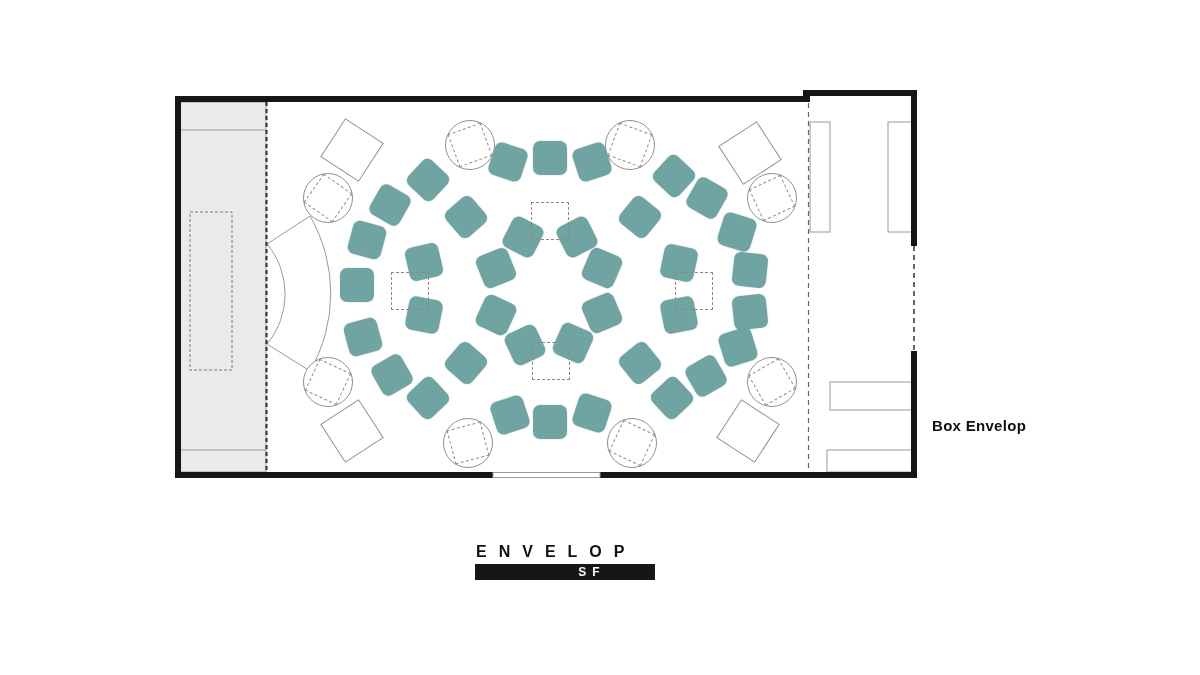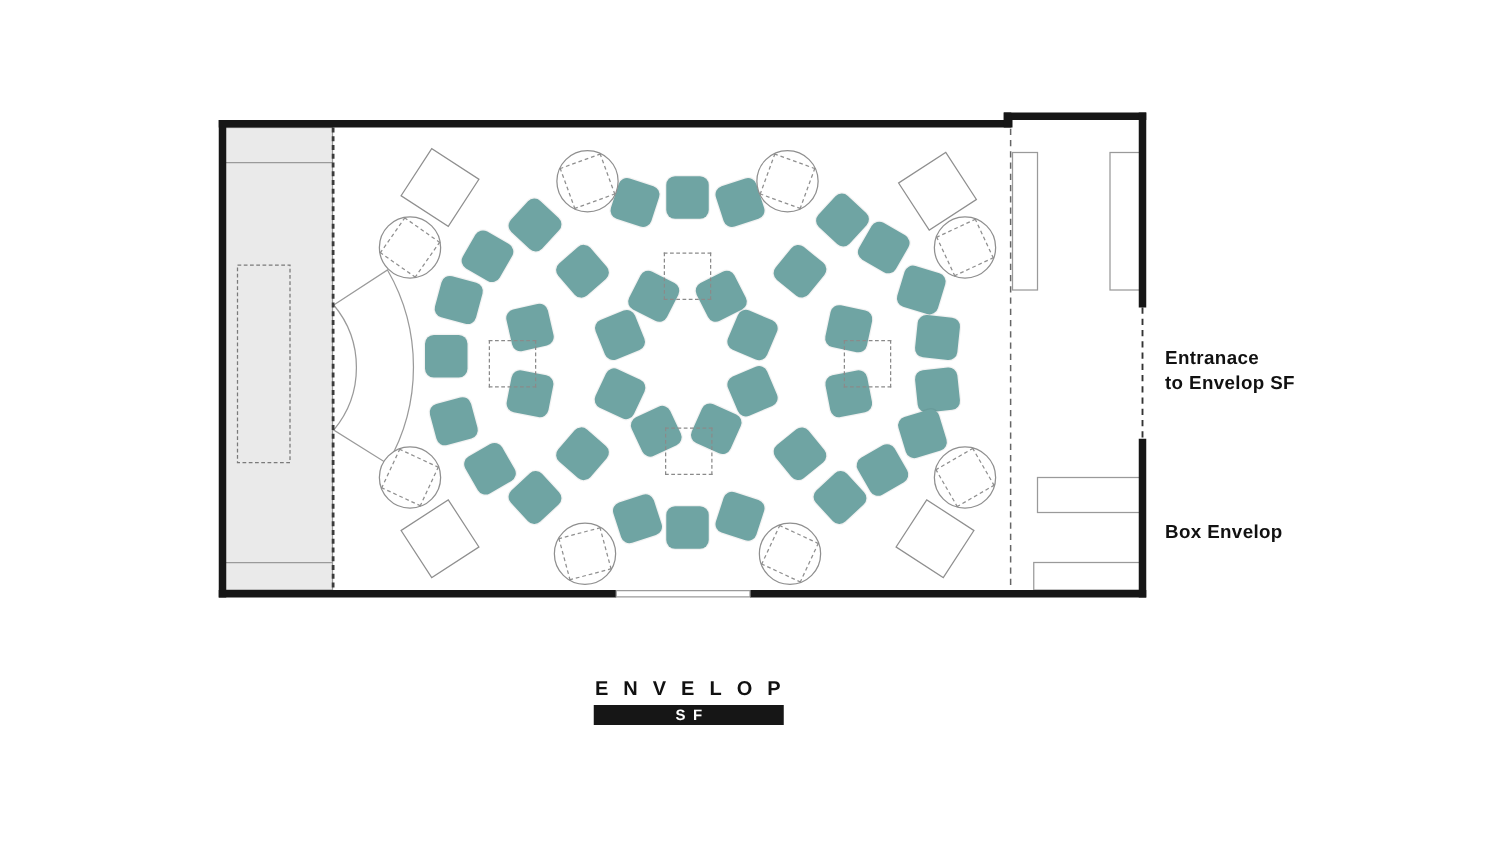--- a/index.html
+++ b/index.html
@@ -133,24 +133,20 @@
       </div>
       <div class="round-table" style="left: 632px; top: 443px; width: 48px; height: 48px; transform: translate(-50%, -50%) rotate(0deg);">
         <div class="inner-sq" style="width: 33px; height: 33px; transform: translate(-50%, -50%) rotate(25deg);"></div>
       </div>
       <div class="diamond" style="left: 352px; top: 150px; width: 44px; height: 44px; transform: translate(-50%, -50%) rotate(33deg);"></div>
       <div class="diamond" style="left: 750px; top: 153px; width: 44px; height: 44px; transform: translate(-50%, -50%) rotate(-33deg);"></div>
       <div class="diamond" style="left: 352px; top: 431px; width: 44px; height: 44px; transform: translate(-50%, -50%) rotate(-33deg);"></div>
       <div class="diamond" style="left: 748px; top: 431px; width: 44px; height: 44px; transform: translate(-50%, -50%) rotate(33deg);"></div>
     </div>
 
-  <div class="label" style="left:932px;top:277px;">
-    <div>Entranace</div>
-    <div>to Envelop SF</div>
-  </div>
   <div class="label" style="left:932px;top:416px;">Box Envelop</div>
 
   <div class="logo-word" style="left:476px;top:543px;text-align:right;">ENVELOP</div>
-  <div class="logo-bar" style="left:475px;top:564px;width:152px;height:16px;">
+  <div class="logo-bar" style="left:475px;top:564px;width:132px;height:16px;padding-left:48px;">
     <span>SF</span>
   </div>
 
 </div>
 
 </body></html>

